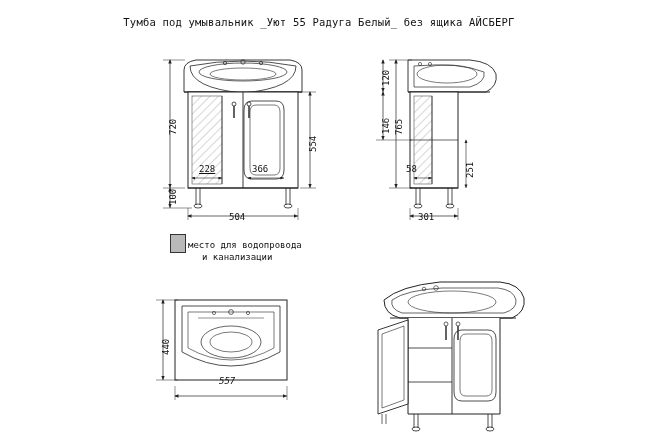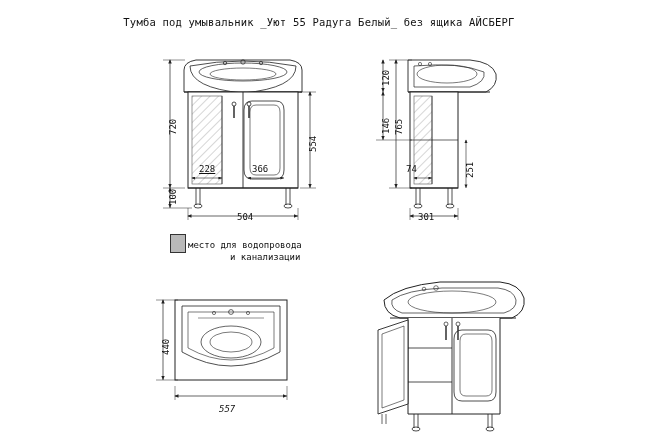--- a/index.html
+++ b/index.html
@@ -217,31 +217,31 @@
         <ellipse cx="490" cy="429" rx="4" ry="2" stroke-width="0.8"></ellipse>
         <path d="M382,414 L382,424 M386,414 L386,424" stroke-width="0.7"></path>
       </g>
 
     </g>
   </svg>
 
   <div class="lbl rot" style="left:168px; top:135px;">720</div>
   <div class="lbl rot" style="left:168px; top:205px;">100</div>
   <div class="lbl rot" style="left:308px; top:152px;">554</div>
-  <div class="lbl" style="left:229px; top:212px;margin-left:8px;">504</div>
+  <div class="lbl" style="left:229px; top:212px;">504</div>
   <div class="lbl" style="left:199px; top:164px;text-decoration:underline;">228</div>
   <div class="lbl" style="left:252px; top:164px;">366</div>
 
   <div class="lbl rot" style="left:394px; top:135px;">765</div>
   <div class="lbl rot" style="left:381px; top:86px;">120</div>
   <div class="lbl rot" style="left:381px; top:134px;">146</div>
   <div class="lbl rot" style="left:465px; top:178px;">251</div>
-  <div class="lbl" style="left:406px; top:164px;">74</div>
+  <div class="lbl" style="left:406px; top:164px;">58</div>
   <div class="lbl" style="left:418px; top:212px;">301</div>
 
   <div class="lbl rot" style="left:161px; top:355px;">440</div>
-  <div class="lbl" style="left:219px; top:404px;font-style:italic;">557</div>
+  <div class="lbl" style="left:219px; top:376px;font-style:italic;">557</div>
 
   <div class="legend-swatch" style="left: 170px; top: 234px; background: rgb(185, 185, 185);"></div>
   <div class="legend-text" style="left:188px; top:239px;">место для водопровода</div>
-  <div class="legend-text" style="left:230px; top:251px;">и канализации</div>
+  <div class="legend-text" style="left:202px; top:251px;">и канализации</div>
 
 </div>
 
 </body></html>

